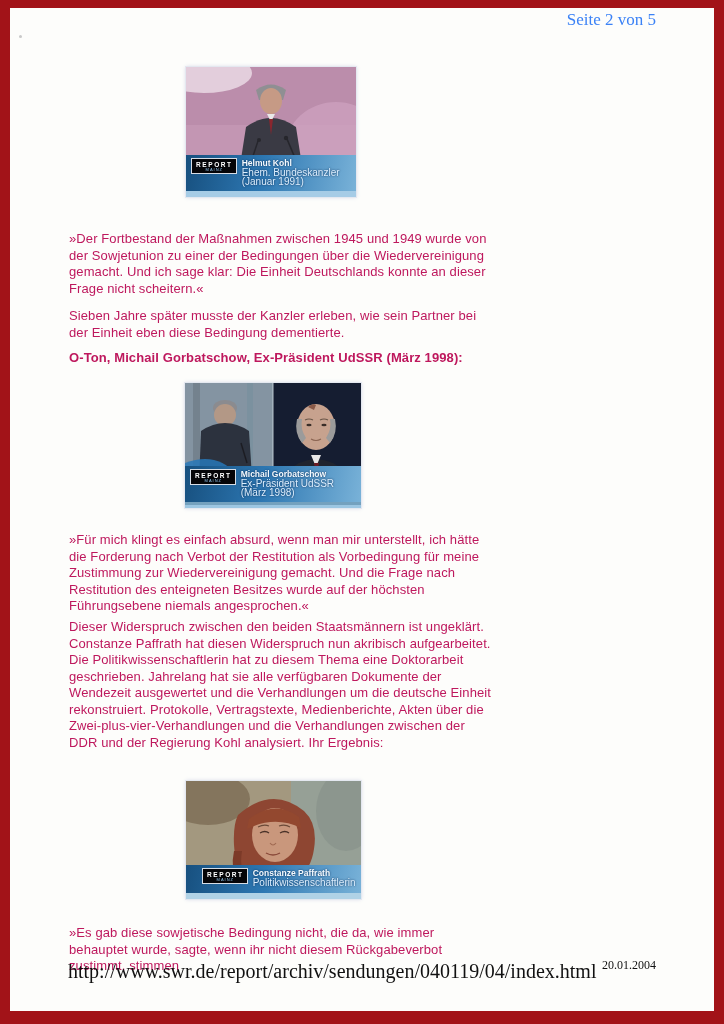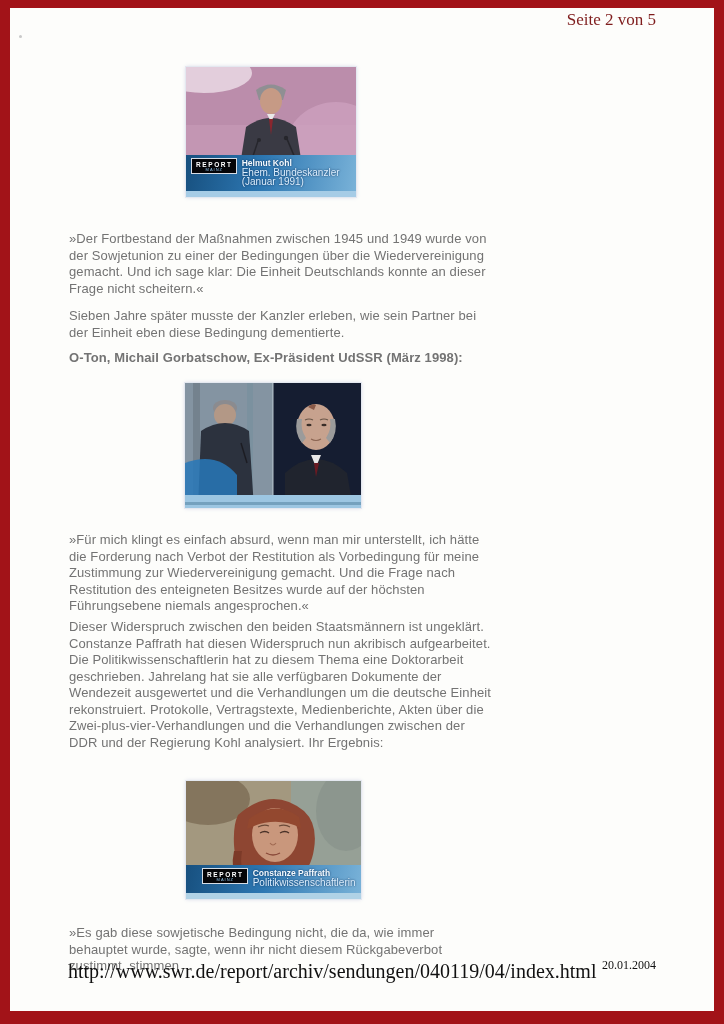--- a/index.html
+++ b/index.html
@@ -10,29 +10,29 @@
     font-family:"Liberation Sans",sans-serif;
     overflow:hidden;
   }
   .sheet{
     position:absolute;left:10px;top:8px;right:10px;bottom:13px;
     background:#fdfdfb;
   }
   .page-indicator{
     position:absolute;top:2px;right:58px;
     font-family:"Liberation Serif",serif;
-    font-size:17px;color:#7f1d1d;
+    font-size:17px;color:#3b82f6;
   }
   .scan-speck{
     position:absolute;left:9px;top:27px;width:3px;height:3px;
     border-radius:50%;background:#c9c9c9;
   }
   .body-text{
     position:absolute;left:59px;width:424px;
-    font-size:13px;line-height:16.5px;color:#737373;
+    font-size:13px;line-height:16.5px;color:#be185d;
     letter-spacing:0.1px;
   }
   .body-heading{font-weight:bold;}
   .still{
     position:absolute;margin:0;padding:0;
     box-shadow:0 0 0 1px #e4e8f0, 0 0 4px rgba(140,150,200,.45);
     background:#701a75;
   }
   .still svg{display:block;position:absolute;left:0;top:0;width:100%;height:100%;}
   .band{
@@ -132,20 +132,31 @@
       <path d="M120,37 q4,-2 8,0" stroke="#6a5648" stroke-width="1.2" fill="none"></path>
       <path d="M135,37 q4,-2 8,0" stroke="#6a5648" stroke-width="1.2" fill="none"></path>
       <path d="M126,56 q5,3 10,0" stroke="#8a6452" stroke-width="1.2" fill="none"></path>
       <path d="M100,90 q31,-28 62,0 l6,35 h-68 z" fill="#20242e"></path>
       <path d="M126,72 l5,12 l5,-12 z" fill="#e8e8e8"></path>
       <path d="M129,80 l2,14 l3,-14 z" fill="#6a1a22"></path>
       <rect x="87" width="2" height="125" fill="#c8d4dc" opacity="0.45"></rect>
       <rect y="112" width="176" height="13" fill="#9cc6e2"></rect>
       <rect y="119" width="176" height="3" fill="#3a6a8a" opacity="0.4"></rect>
     </svg>
+    <div class="band band-3">
+      <span class="report-logo">
+        <span>REPORT</span>
+        <span class="report-sub">MAINZ</span>
+      </span>
+      <span class="cap-lines">
+        <div class="cap-name">Michail Gorbatschow</div>
+        <div class="cap-role">Ex-Präsident UdSSR</div>
+        <div class="cap-date">(März 1998)</div>
+      </span>
+    </div>
   </figure>
 
   <p class="body-text" style="top:511px;">»Für mich klingt es einfach absurd, wenn man mir unterstellt, ich hätte die Forderung nach Verbot der Restitution als Vorbedingung für meine Zustimmung zur Wiedervereinigung gemacht. Und die Frage nach Restitution des enteigneten Besitzes wurde auf der höchsten Führungsebene niemals angesprochen.«</p>
 
   <p class="body-text" style="top:598px;">Dieser Widerspruch zwischen den beiden Staatsmännern ist ungeklärt. Constanze Paffrath hat diesen Widerspruch nun akribisch aufgearbeitet. Die Politikwissenschaftlerin hat zu diesem Thema eine Doktorarbeit geschrieben. Jahrelang hat sie alle verfügbaren Dokumente der Wendezeit ausgewertet und die Verhandlungen um die deutsche Einheit rekonstruiert. Protokolle, Vertragstexte, Medienberichte, Akten über die Zwei-plus-vier-Verhandlungen und die Verhandlungen zwischen der DDR und der Regierung Kohl analysiert. Ihr Ergebnis:</p>
 
 
   <figure class="still" style="left:176px;top:773px;width:175px;height:118px;">
     <svg viewBox="0 0 175 118" preserveAspectRatio="none">
       <rect width="175" height="118" fill="#a3987f"></rect>

